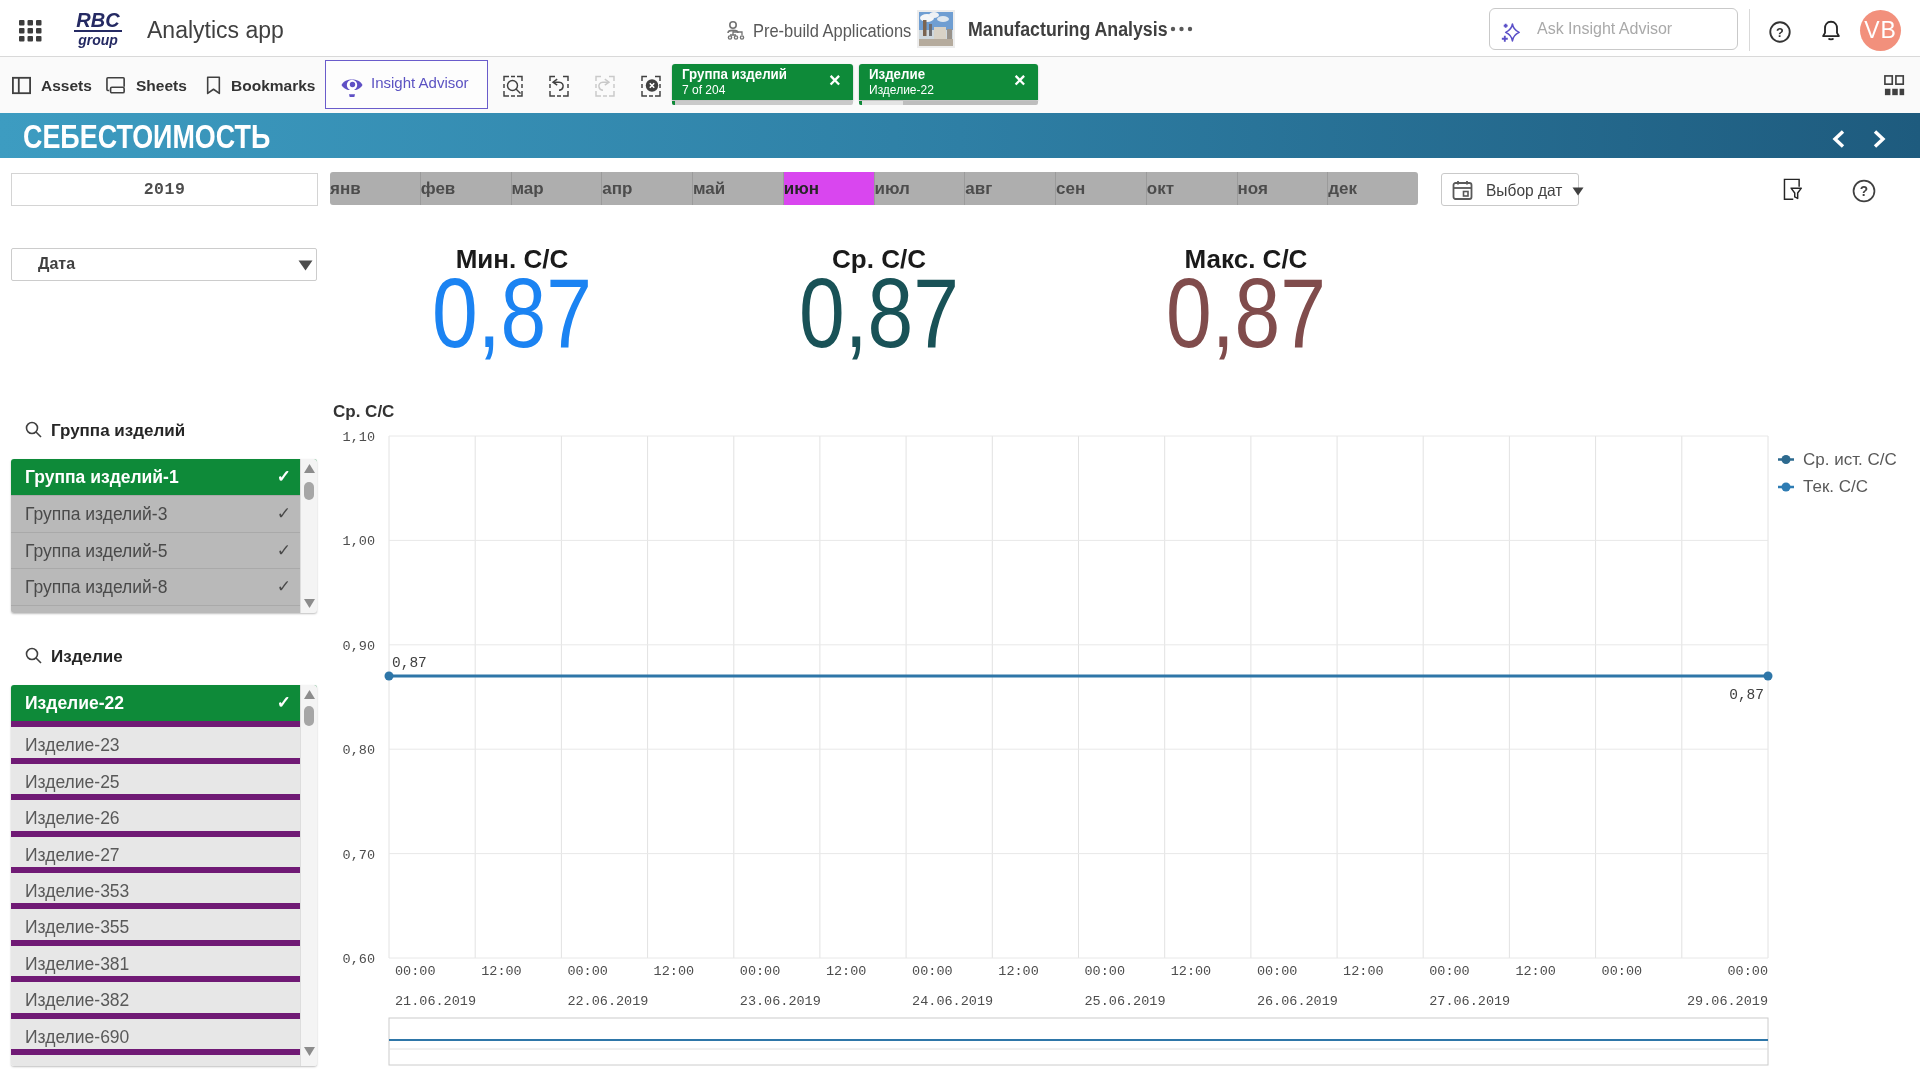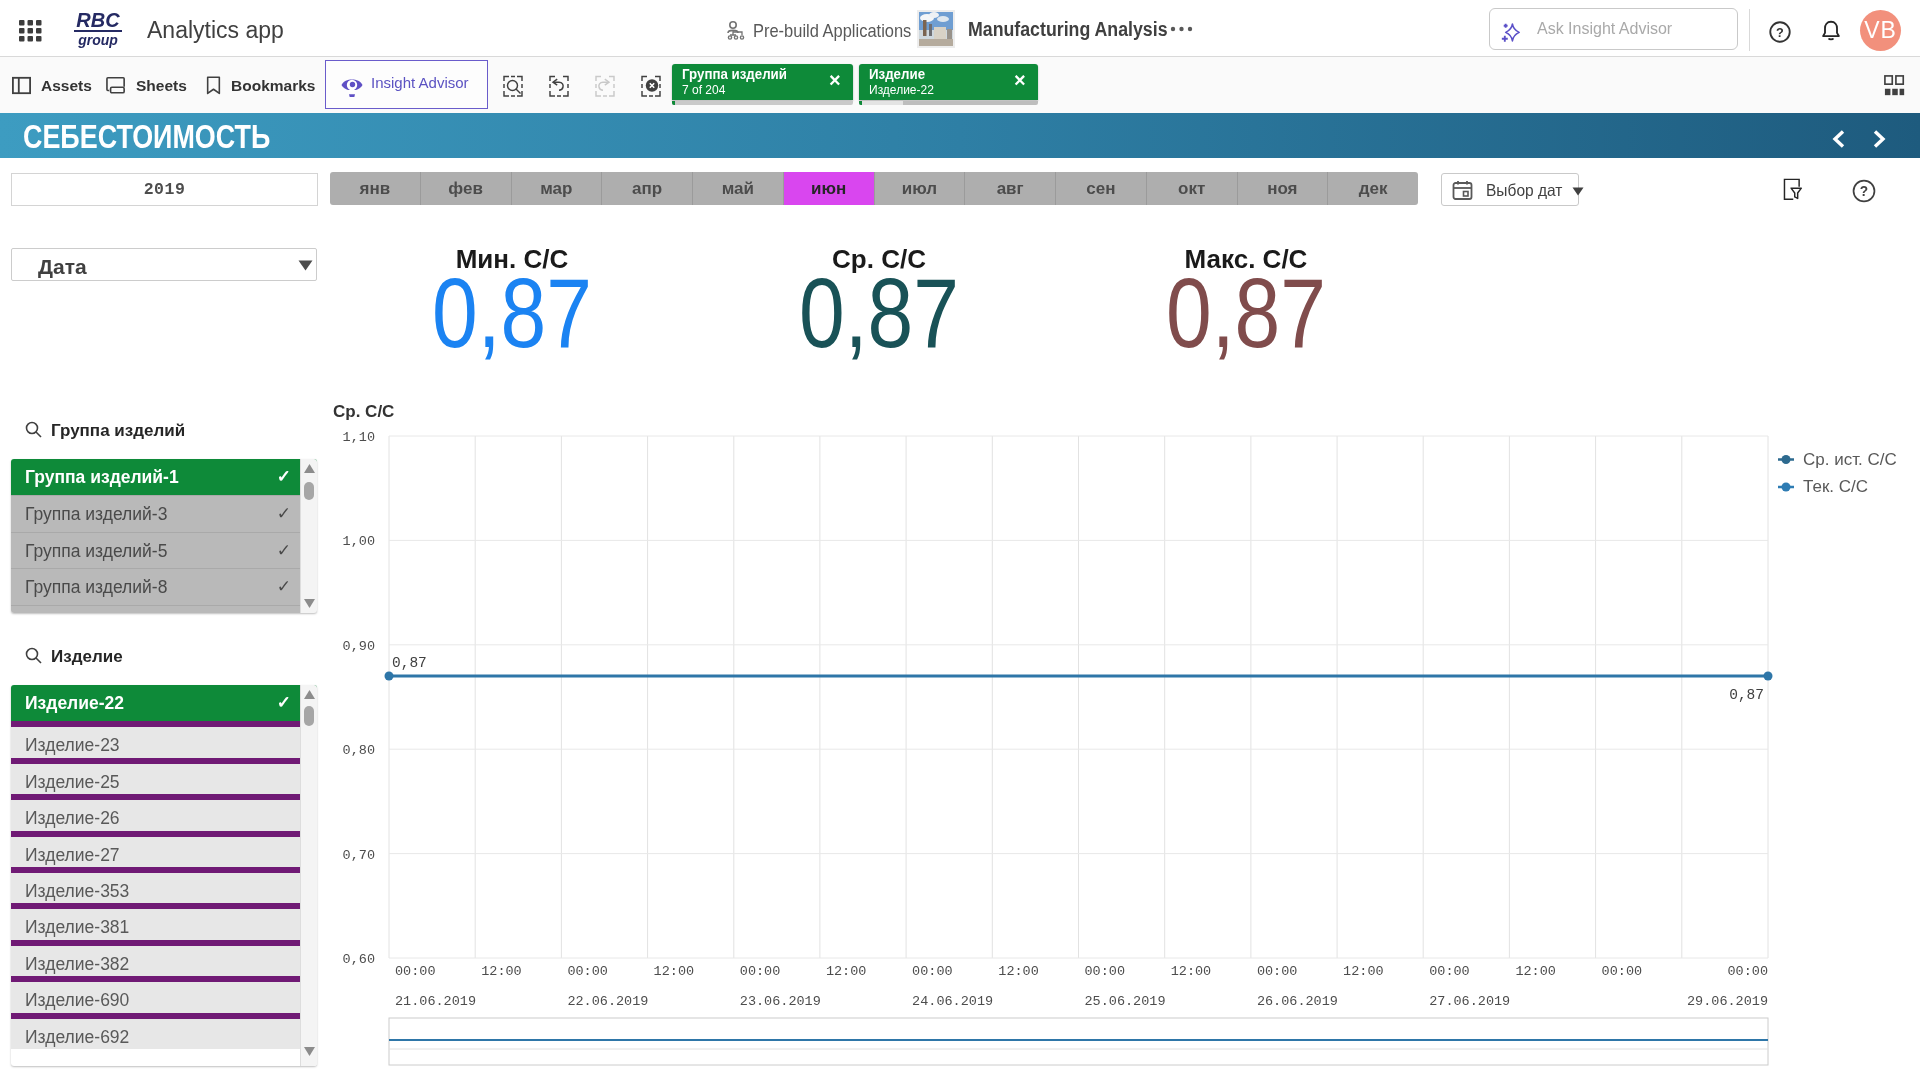--- a/index.html
+++ b/index.html
@@ -16,21 +16,21 @@
 
 .chip { position:absolute; top:64px; height:41px; }
 .chip .bg { position:absolute; left:0; top:0; width:100%; height:36px; background:#0e8a39; border-radius:3px 3px 0 0; box-shadow:0 1px 2px rgba(0,0,0,.3); }
 .chip .ti { position:absolute; left:10px; top:2px; color:#fff; font-weight:bold; font-size:14px; white-space:nowrap; transform:scaleX(0.95); transform-origin:left; }
 .chip .su { position:absolute; left:10px; top:19px; color:#fff; font-size:12px; white-space:nowrap; }
 .chip .x { position:absolute; top:5px; color:#fff; font-size:20px; font-weight:bold; }
 .chip .bar { position:absolute; left:0; top:36.5px; width:100%; height:4.5px; background:#c9c9c9; border-radius:0 0 2px 2px; overflow:hidden; }
 
 #months { position:absolute; left:330px; top:172px; width:1088px; height:33px; display:flex; }
 #months .m { flex:1; background:#aeaeae; border-right:1px solid #9b9b9b; color:#4c4c4c;
-  font-weight:bold; font-size:17px; text-align:center; line-height:33px; }
+  font-weight:bold; font-size:17px; line-height:33px; }
 #months .m:first-child { border-radius:3px 0 0 3px; }
 #months .m:last-child { border-right:none; border-radius:0 3px 3px 0; }
 #months .m.sel { background:#d946ef; color:#262626; }
 
 .box { position:absolute; background:#fff; border:1px solid #ccc; }
 
 .kpi { position:absolute; top:244px; width:368px; text-align:center; }
 .kpi .t { font-size:26px; font-weight:bold; color:#1a1a1a; }
 .kpi .v { font-size:99px; line-height:1.0; margin-top:-12px; transform:scaleX(0.83); }
 
@@ -245,21 +245,21 @@
   <svg class="abs" style="left:1783px; top:175px;" width="22" height="30" viewBox="0 0 30 33">
     <path d="M22 12 L22 2 L2 2 L2 29 L14 29" fill="none" stroke="#262626" stroke-width="2"></path>
     <path d="M11 14 L25 14 L20 20.5 L20 28 L16 26 L16 20.5 Z" fill="none" stroke="#262626" stroke-width="2" stroke-linejoin="round"></path>
   </svg>
   <svg class="abs" style="left:1852px; top:179px;" width="24" height="24" viewBox="0 0 28 28">
     <circle cx="14" cy="14" r="12.2" fill="none" stroke="#404040" stroke-width="2"></circle>
     <text x="14" y="19.5" text-anchor="middle" font-size="16" font-weight="bold" fill="#404040" font-family="Liberation Sans">?</text>
   </svg>
 
   <div class="box" style="left:11px; top:248px; width:306px; height:33px; border-color:#ccc; border-radius:2px;">
-    <span style="position:absolute; left:26px; top:6px; font-weight:bold; font-size:21px; color:#404040;">Дата</span>
+    <span style="position:absolute; left:26px; top:6px; font-weight:bold; font-size:16px; color:#404040;">Дата</span>
     <svg class="abs" style="left:286px; top:11px;" width="15" height="11">
         <path d="M0.5 0.5 L14.5 0.5 L7.5 10.5 Z" fill="#4d4d4d"></path>
       </svg>
   </div>
 
   <div class="kpi" style="left:328px;">
       <div class="t">Мин. С/С</div>
       <div class="v" style="color:#1b83f2;">0,87</div>
     </div>
   <div class="kpi" style="left:695px;">
@@ -298,20 +298,21 @@
     <line x1="12" y1="12" x2="17" y2="17" stroke="#404040" stroke-width="1.6"></line>
   </svg>
   <div class="lbhead" style="left:51px; top:647px;">Изделие</div>
   <div class="listbox" style="top:685px; height:381px;">
     <div class="row g">Изделие-22<span class="chk">✓</span></div>
     <div class="row a">Изделие-23</div>
     <div class="row a">Изделие-25</div>
     <div class="row a">Изделие-26</div>
     <div class="row a">Изделие-27</div>
     <div class="row a">Изделие-353</div>
+    <div class="row a">Изделие-355</div>
     <div class="row a">Изделие-381</div>
     <div class="row a">Изделие-382</div>
     <div class="row a">Изделие-690</div>
     <div class="row a">Изделие-692</div>
     <div class="sb">
       <svg class="abs" style="left:3px; top:5px;" width="11" height="9">
           <path d="M5.5 0 L11 9 L0 9 Z" fill="#8c8c8c"></path>
         </svg>
       <div style="position:absolute; left:3px; top:21px; width:10px; height:20px; background:#a6a6a6; border-radius:5px;"></div>
       <svg class="abs" style="left:3px; top:362px;" width="11" height="9">

